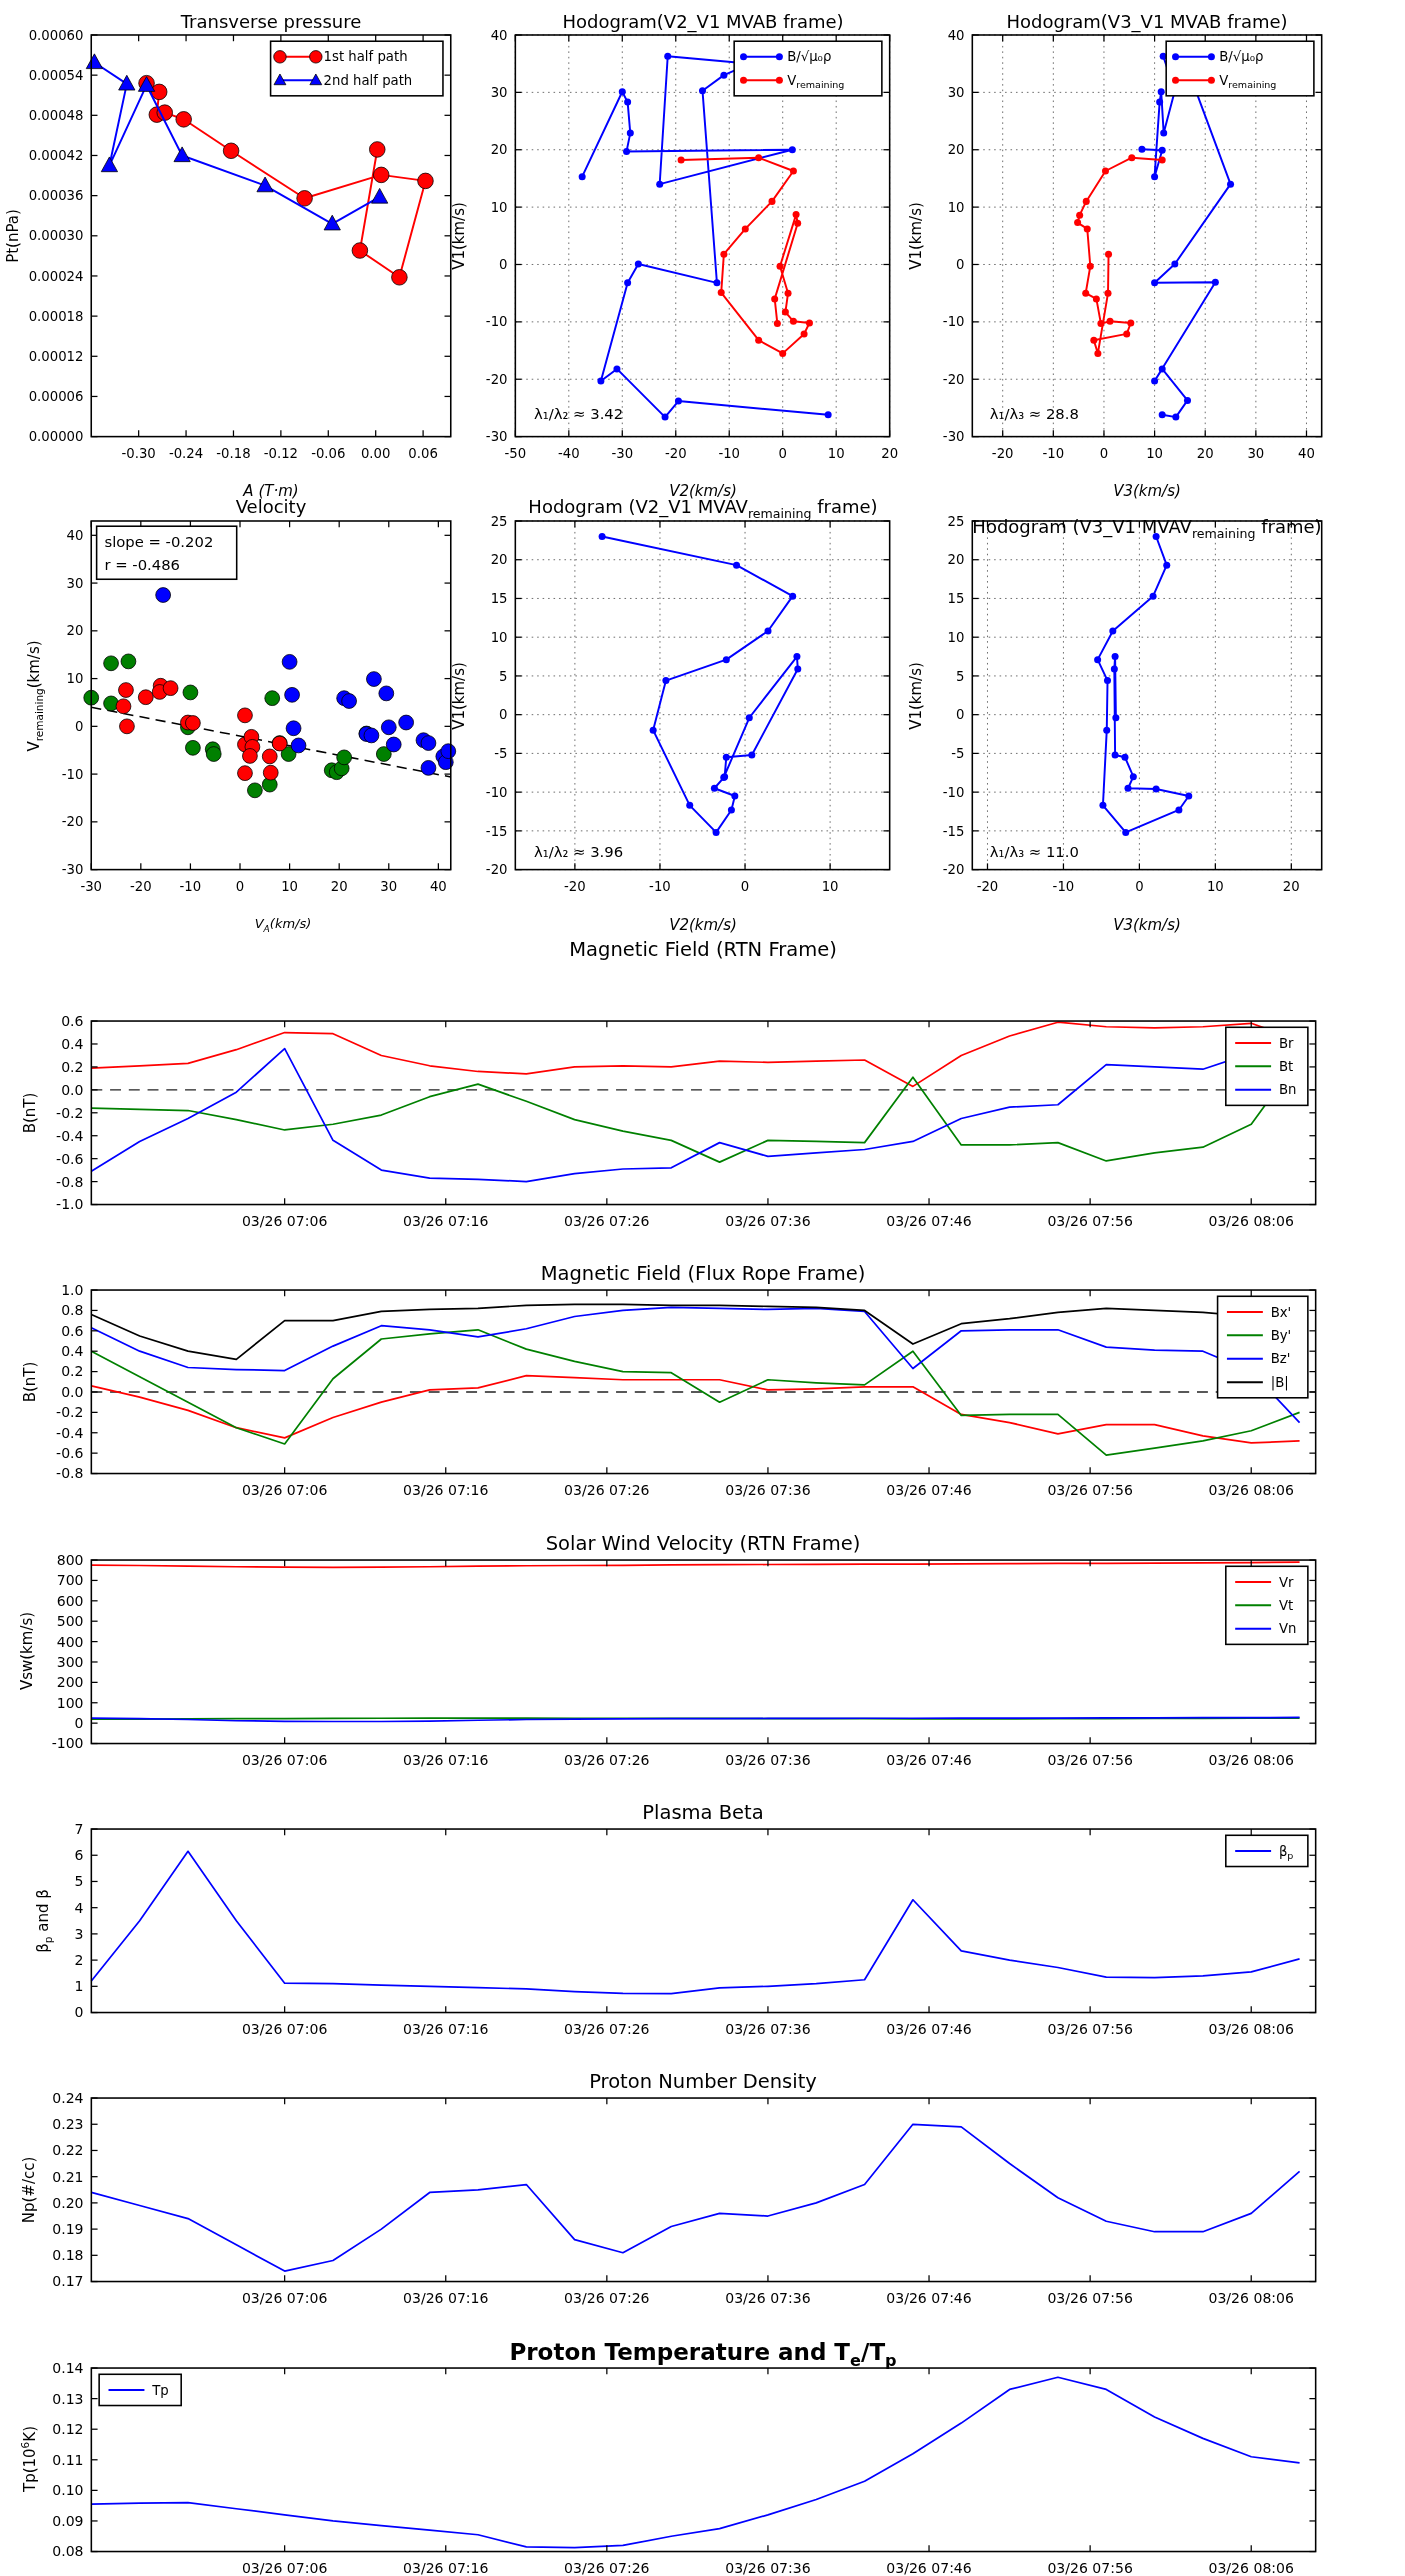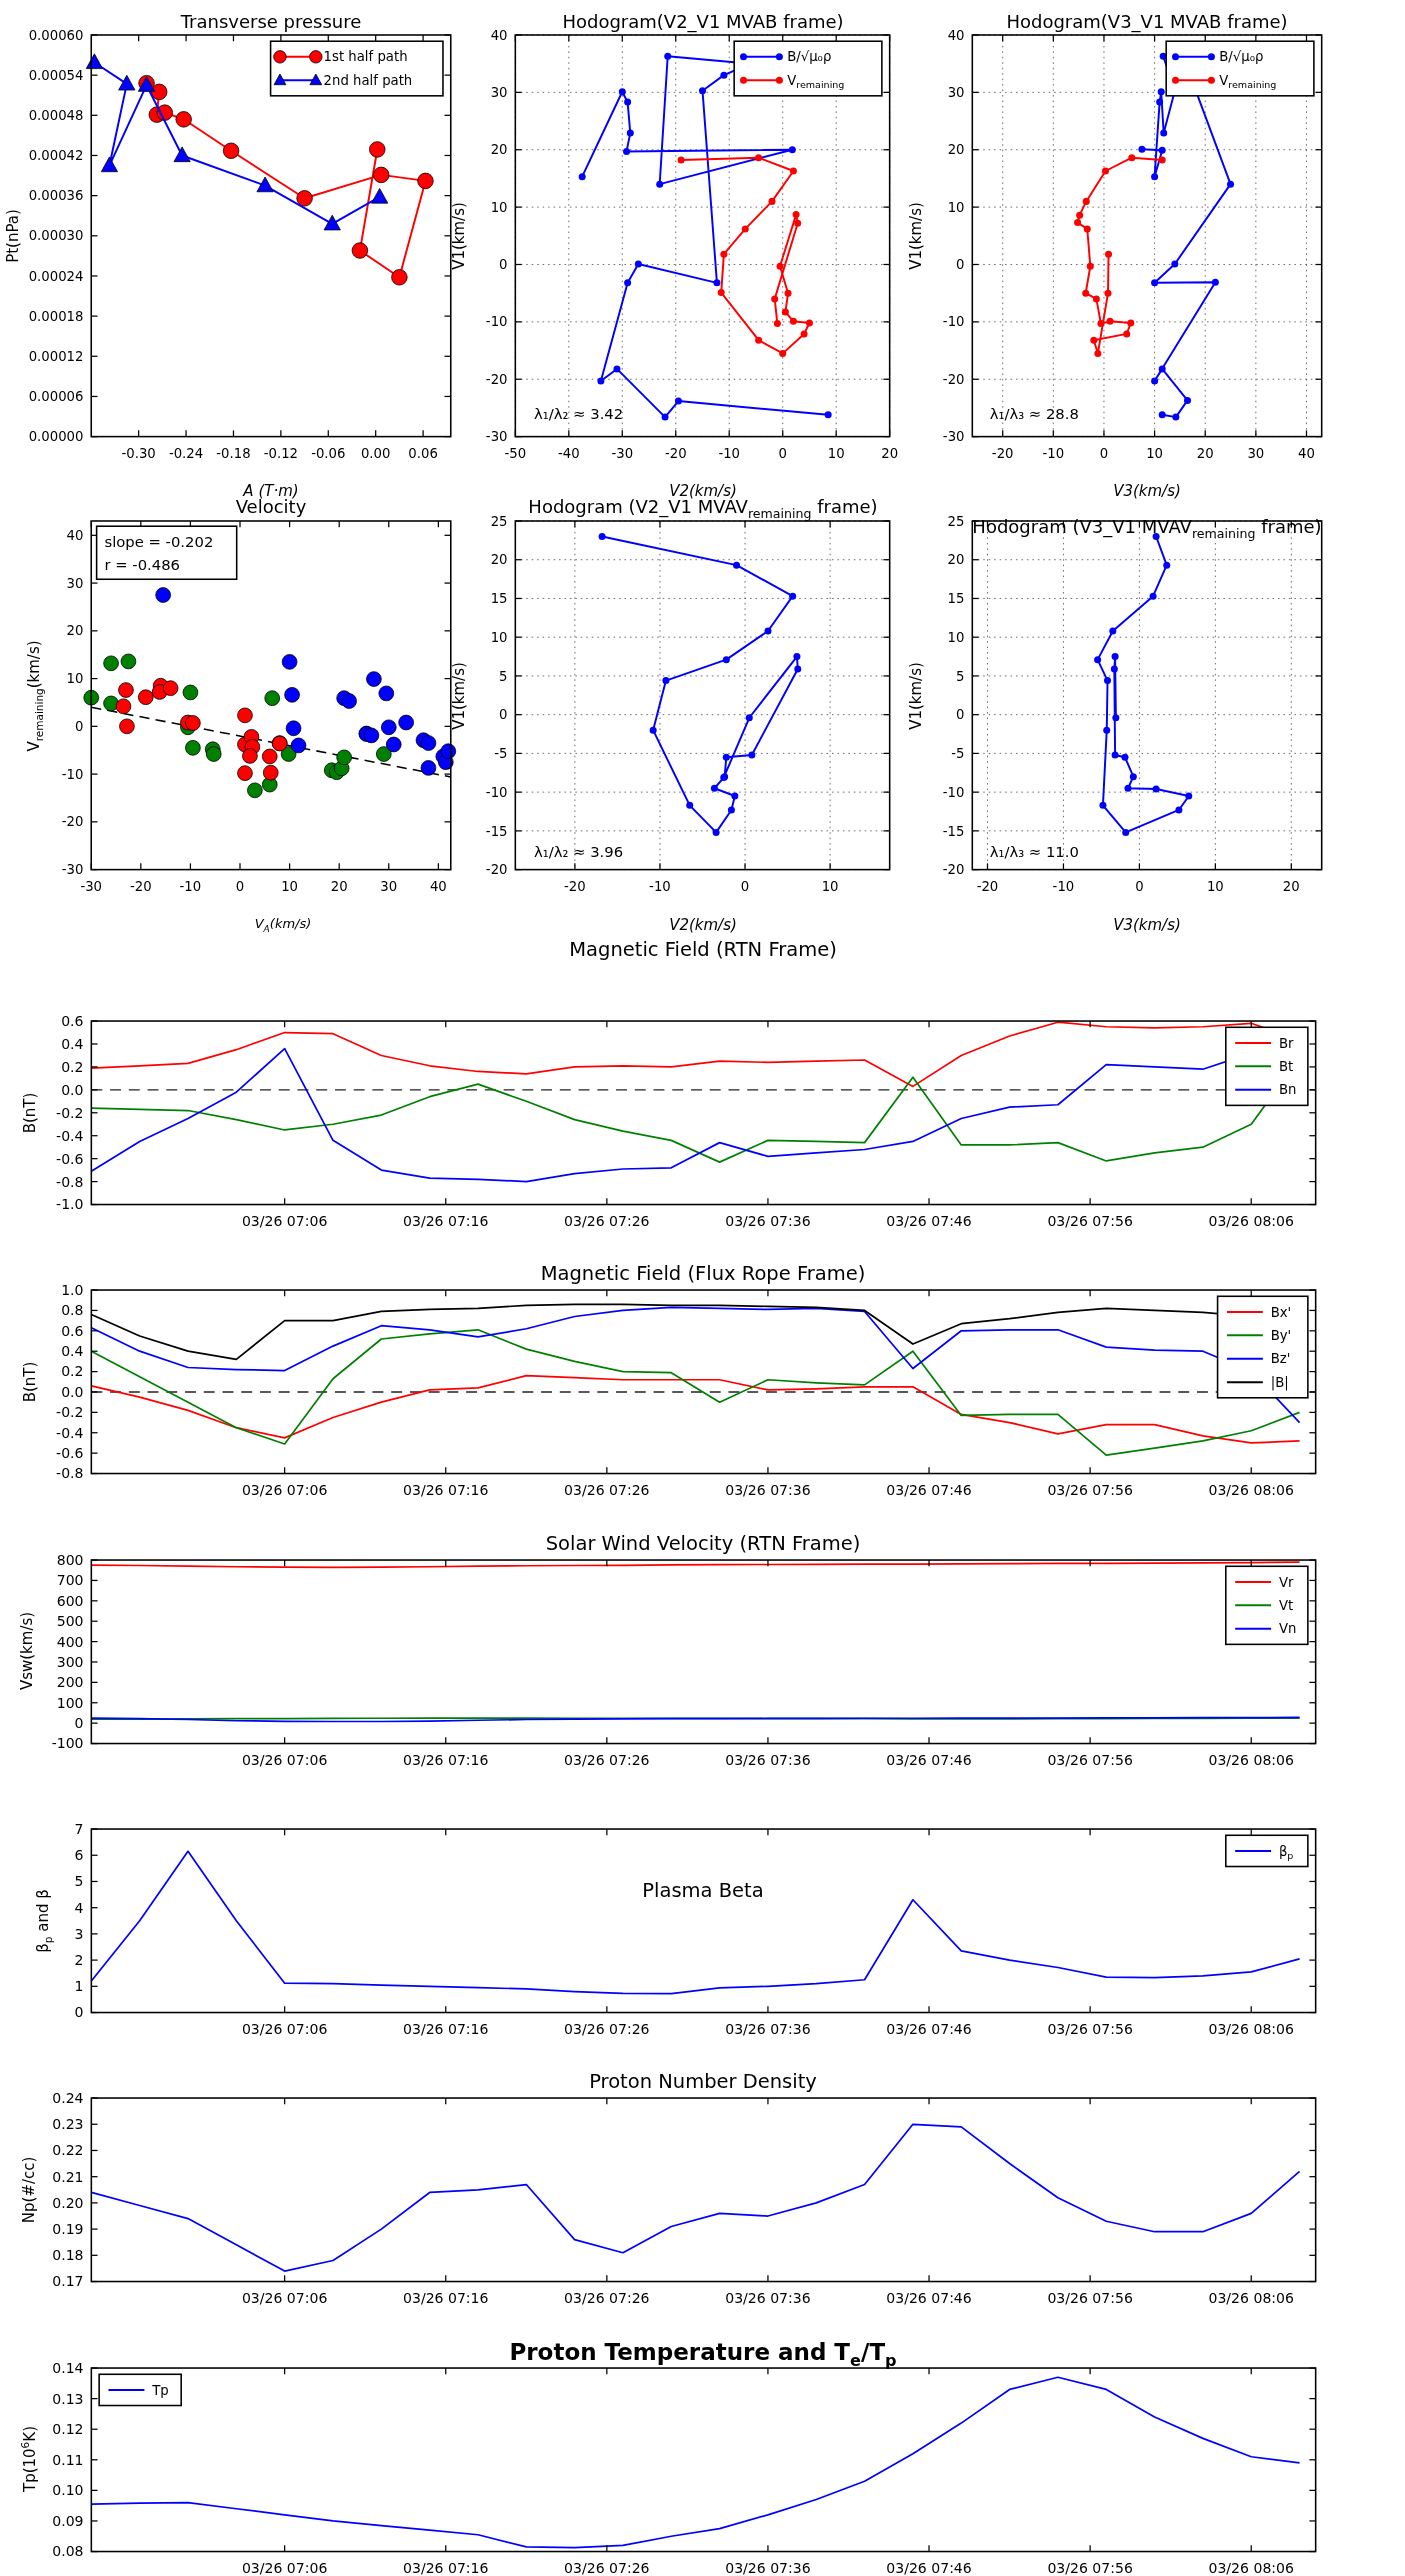--- a/index.html
+++ b/index.html
@@ -844,21 +844,21 @@
       <rect x="1569.92" y="2006" width="105.08" height="100" fill="#fff" stroke="#000" stroke-width="2"></rect>
       <line x1="1581.92" y1="2026" x2="1627.92" y2="2026" stroke="#ff0000" stroke-width="2.5"></line>
       <text x="1637.92" y="2031.95" font-size="17" text-anchor="start"><tspan>Vr</tspan></text>
       <line x1="1581.92" y1="2056" x2="1627.92" y2="2056" stroke="#008000" stroke-width="2.5"></line>
       <text x="1637.92" y="2061.95" font-size="17" text-anchor="start"><tspan>Vt</tspan></text>
       <line x1="1581.92" y1="2086" x2="1627.92" y2="2086" stroke="#0000ff" stroke-width="2.5"></line>
       <text x="1637.92" y="2091.95" font-size="17" text-anchor="start"><tspan>Vn</tspan></text>
     </svg>
 </section>
 <section class="plot">
-  <div class="plot-title" style="left: 703px; top: 1879px; font-size: 19.5px;">Plasma Beta</div>
+  <div class="plot-title" style="left: 703px; top: 1801px; font-size: 19.5px;">Plasma Beta</div>
   <div class="axis-label xlabel" style="left: 703px; top: 2044px; font-size: 15px;"></div>
   <div class="axis-label ylabel" style="left: 44px; top: 1921px; font-size: 15px;">β<sub>p</sub> and β</div>
   <svg width="1443" height="285" viewBox="-23 2293 1848 365" style="left: -18px; top: 1790px;">
       <path d="M117.0 2537.7 L178.9 2460.5 L240.8 2371.5 L302.7 2460.5 L364.6 2540.4 L426.5 2541.1 L488.4 2542.8 L550.3 2544.4 L612.2 2546.1 L674.1 2547.8 L735.9 2551.1 L797.8 2553.5 L859.7 2553.8 L921.6 2546.4 L983.5 2544.4 L1045.4 2541.1 L1107.3 2536.0 L1169.2 2433.6 L1231.1 2499.1 L1293.0 2510.9 L1354.9 2520.3 L1416.8 2532.7 L1478.7 2533.3 L1540.6 2531.0 L1602.5 2526.0 L1664.4 2509.2" fill="none" stroke="#0000ff" stroke-width="2.2" stroke-dasharray="none" stroke-linejoin="round"></path>
       <rect x="117" y="2343" width="1568" height="235" fill="none" stroke="#000" stroke-width="2"></rect>
       <line x1="364.57894736842104" y1="2578" x2="364.57894736842104" y2="2570" stroke="#000" stroke-width="1.6"></line>
       <line x1="364.57894736842104" y1="2343" x2="364.57894736842104" y2="2351" stroke="#000" stroke-width="1.6"></line>
       <text x="364.57894736842104" y="2606" font-size="18" text-anchor="middle"><tspan>03/26 07:06</tspan></text>
       <line x1="570.8947368421052" y1="2578" x2="570.8947368421052" y2="2570" stroke="#000" stroke-width="1.6"></line>
       <line x1="570.8947368421052" y1="2343" x2="570.8947368421052" y2="2351" stroke="#000" stroke-width="1.6"></line>

